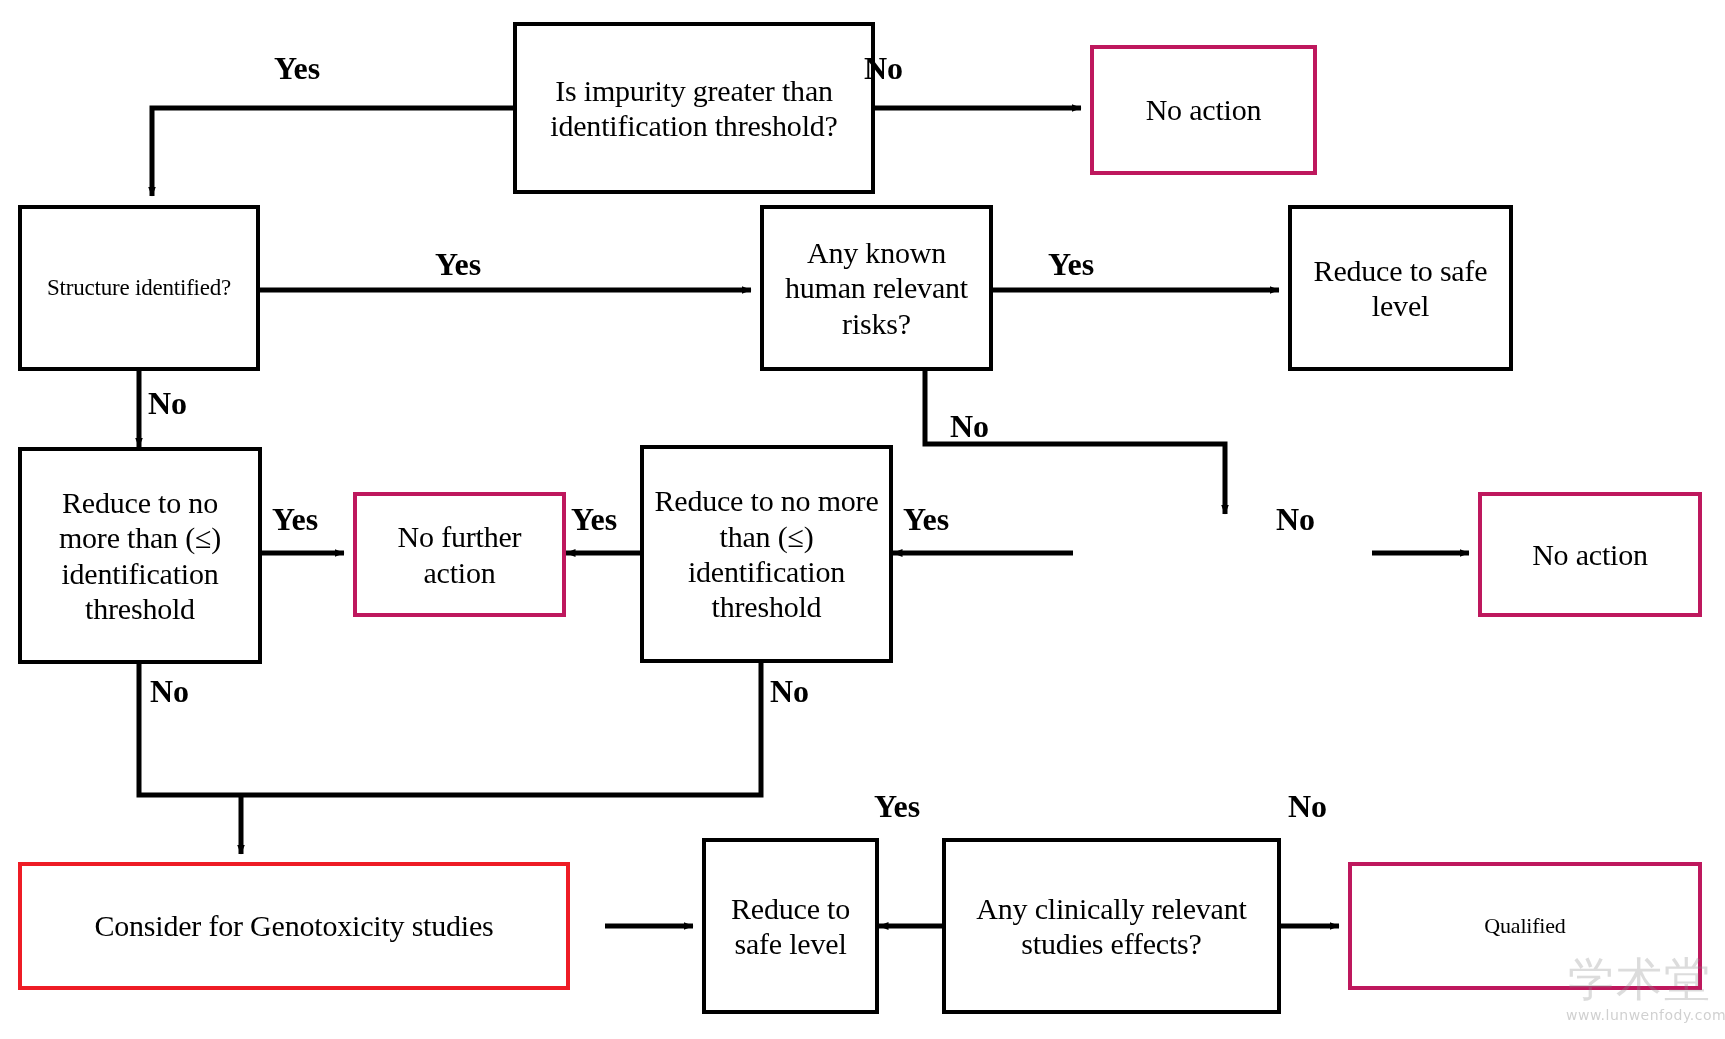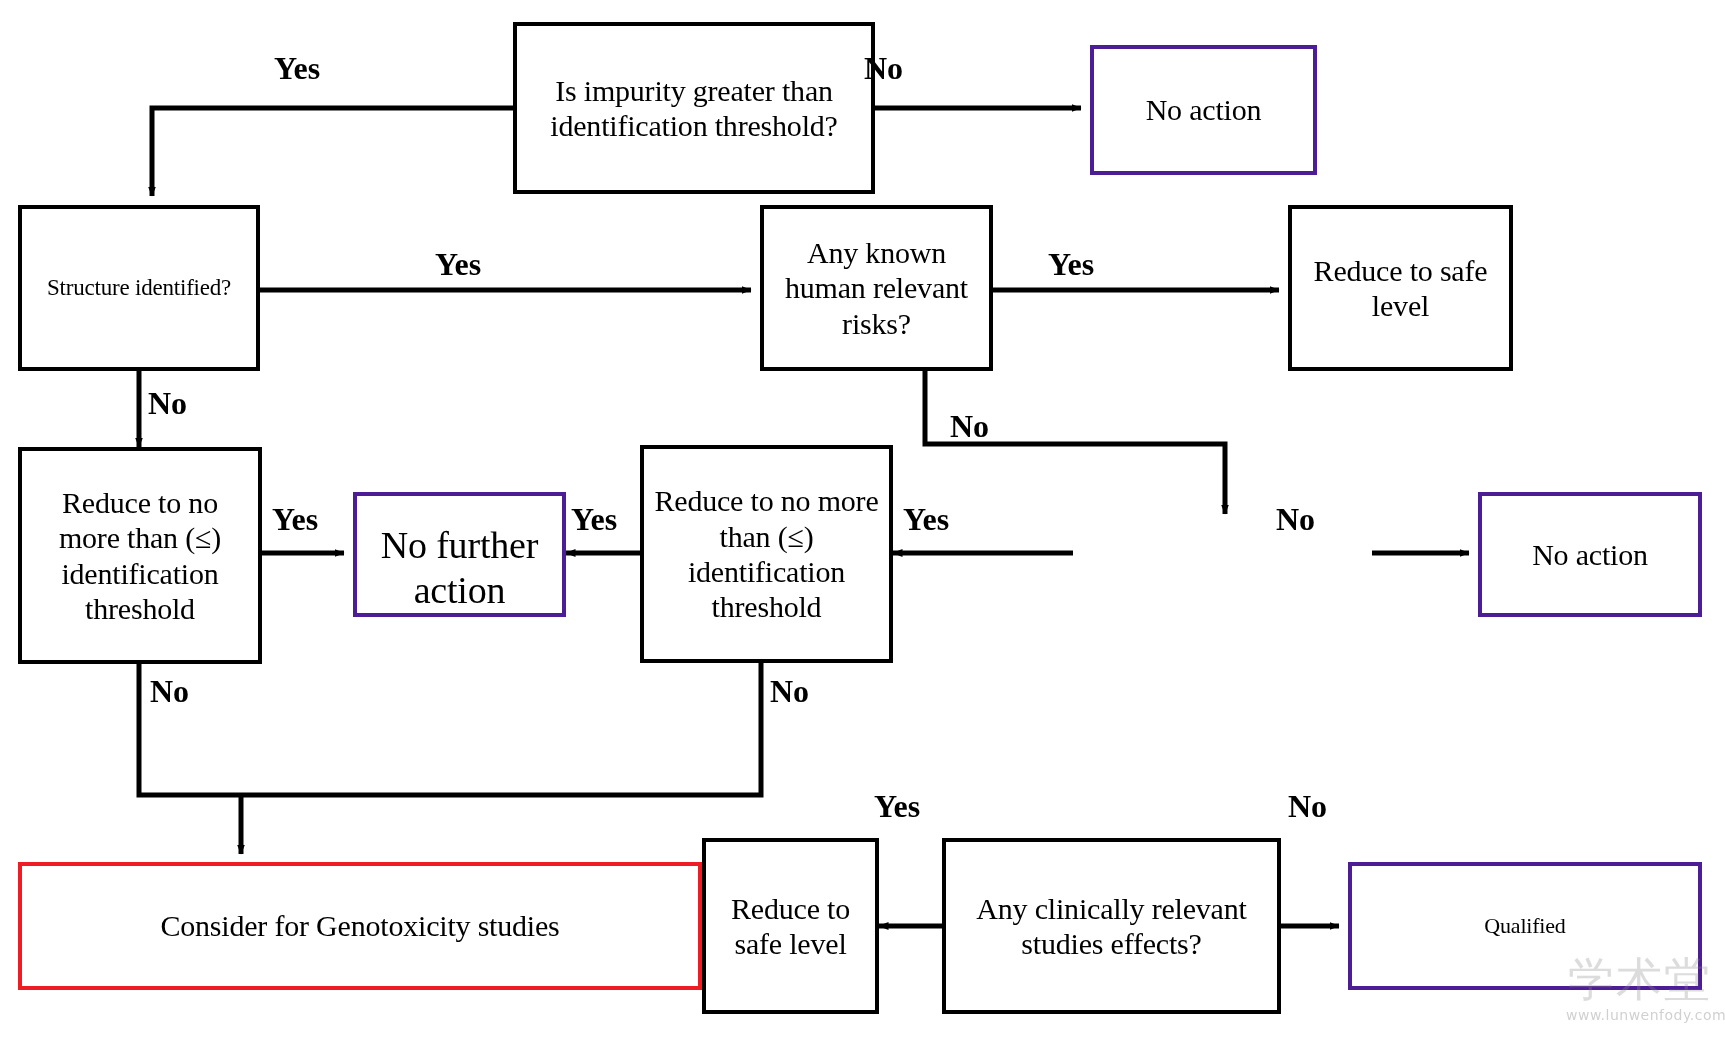--- a/index.html
+++ b/index.html
@@ -30,21 +30,21 @@
     align-items: center;
     justify-content: center;
     text-align: center;
     background: #ffffff;
     color: #000000;
     font-family: "Liberation Serif", "DejaVu Serif", serif;
     line-height: 1.18;
     letter-spacing: -0.2px;
   }
   .node.black  { border: 4px solid #000000; }
-  .node.green  { border: 4px solid #4c1d95; }
+  .node.green  { border: 4px solid #be185d; }
   .node.red    { border: 4px solid #ee1c25; }
   .node .txt { display: block; padding: 0 6px; }
 
   .edge-label {
     position: absolute;
     font-family: "Liberation Serif", "DejaVu Serif", serif;
     font-weight: bold;
     color: #000000;
     white-space: nowrap;
     line-height: 1;
@@ -159,34 +159,34 @@
   </div>
 
   <div class="node black" style="left:1288px; top:205px; width:225px; height:166px; font-size:30px;">
     <span class="txt">Reduce to safe level</span>
   </div>
 
   <div class="node black" style="left:18px; top:447px; width:244px; height:217px; font-size:30px;">
     <span class="txt">Reduce to no more than (≤) identification threshold</span>
   </div>
 
-  <div class="node green" style="left:353px; top:492px; width:213px; height:125px; font-size:38px;align-items:flex-end;">
+  <div class="node green" style="left:353px; top:492px; width:213px; height:125px; font-size:30px;">
     <span class="txt">No further action</span>
   </div>
 
   <div class="node black" style="left:640px; top:445px; width:253px; height:218px; font-size:30px;">
     <span class="txt">Reduce to no more than (≤) identification threshold</span>
   </div>
 
 
   <div class="node green" style="left:1478px; top:492px; width:224px; height:125px; font-size:30px;">
     <span class="txt">No action</span>
   </div>
 
-  <div class="node red" style="left:18px; top:862px; width:684px; height:128px; font-size:30px;">
+  <div class="node red" style="left:18px; top:862px; width:552px; height:128px; font-size:30px;">
     <span class="txt">Consider for Genotoxicity studies</span>
   </div>
 
   <div class="node black" style="left:702px; top:838px; width:177px; height:176px; font-size:30px;">
     <span class="txt">Reduce to safe level</span>
   </div>
 
   <div class="node black" style="left:942px; top:838px; width:339px; height:176px; font-size:30px;">
     <span class="txt">Any clinically relevant studies effects?</span>
   </div>

